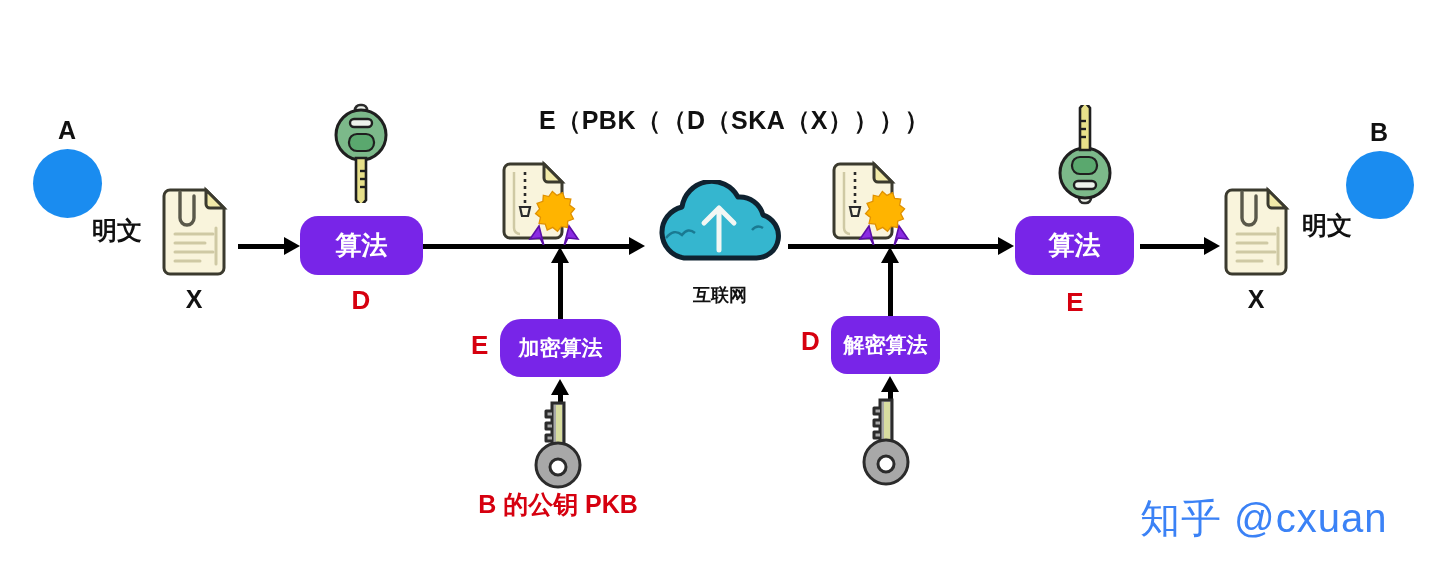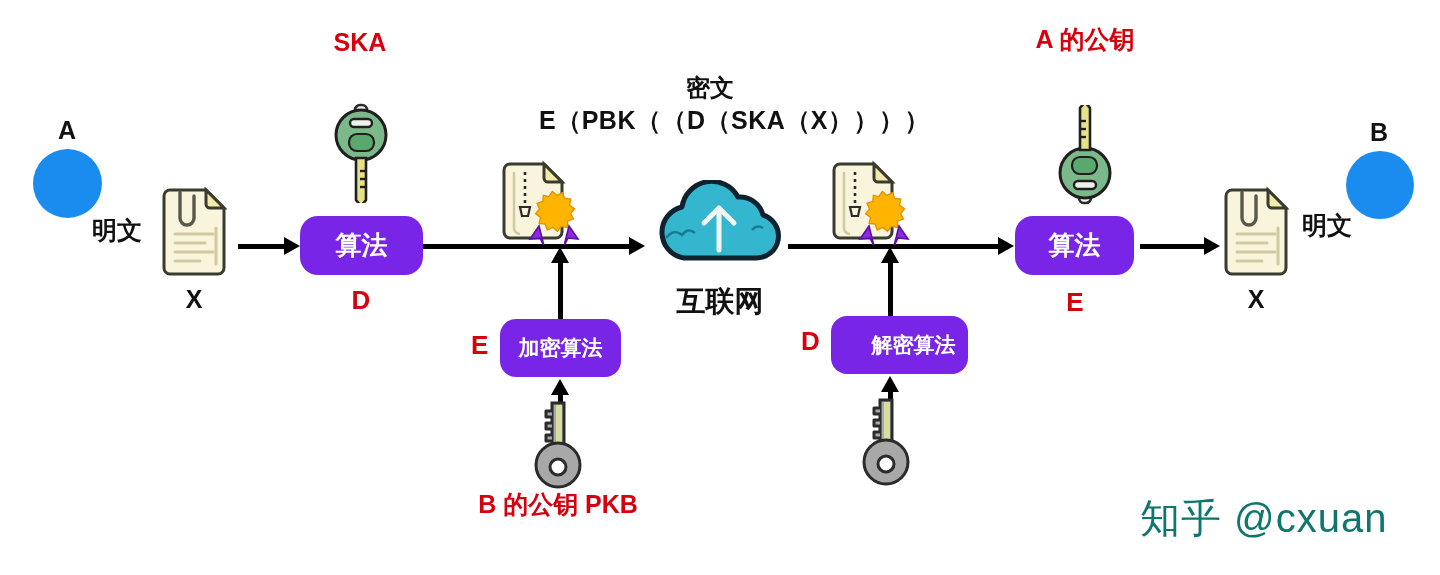--- a/index.html
+++ b/index.html
@@ -19,21 +19,21 @@
   .blk{color:#111111;font-weight:bold;}
   .ctr{text-align:center;}
 
   .label-ab{font-size:25px;}
   .label-plain{font-size:25px;}
   .label-x{font-size:25px;}
   .red-big{font-size:25px;}
   .red-letter{font-size:26px;}
   .cipher-title{font-size:24px;}
   .cipher-formula{font-size:25px;letter-spacing:.5px;}
-  .net-label{font-size:29px;}
+  .net-label{font-size:18px;}
 
   
   .circle{border-radius:50%;background:#1a8cf0;}
 
   
   .pbox{
     background:#7825e8;
     border-radius:18px;
     display:flex;align-items:center;justify-content:center;
     color:#ffffff;font-weight:bold;
@@ -51,21 +51,21 @@
     border-left:16px solid #000;
   }
   .v-arrow .shaft{position:absolute;left:0;top:0;width:5px;background:#000;}
   .v-arrow .head{
     position:absolute;left:-7px;width:0;height:0;
     border-left:9.5px solid transparent;border-right:9.5px solid transparent;
     border-bottom:16px solid #000;
   }
 
   
-  .wm{color:#0f766e;font-size:40px;font-weight:500;letter-spacing:1px;}
+  .wm{color:#3b82f6;font-size:40px;font-weight:500;letter-spacing:1px;}
 </style>
 </head>
 <body>
 
 <div class="stage">
 
   <div class="abs txt blk label-ab" style="left:58px;top:116px;">A</div>
 
   <div class="abs circle" style="left:33px;top:149px;width:69px;height:69px;"></div>
 
@@ -87,21 +87,20 @@
   </div>
 
   <div class="abs txt blk label-x ctr" style="left:164px;top:285px;width:60px;">X</div>
 
   <div class="abs h-arrow" style="left:238px;top:244px;width:62px;">
     <div class="shaft" style="width:48px;"></div>
     <div class="head" style="left:46px;"></div>
   </div>
 
   <div class="abs txt red red-big ctr" style="left:240px;top:28px;width:240px;">
-    <div>SKA</div>
   </div>
 
   <div class="abs" style="left:330px;top:103px;width:62px;height:100px;">
     <svg width="62" height="100" viewBox="0 0 62 100">
       <rect x="25" y="2" width="12" height="10" rx="5" fill="#eef3ec" stroke="#2b2b2b" stroke-width="2.6"></rect>
       <circle cx="31" cy="32" r="25" fill="#7cb98a" stroke="#1f1f1f" stroke-width="3"></circle>
       <rect x="20" y="16" width="22" height="8" rx="4" fill="#eef3ec" stroke="#1f1f1f" stroke-width="2.4"></rect>
       <rect x="19" y="31" width="25" height="17" rx="8" fill="#5aa86e" stroke="#1f1f1f" stroke-width="2.2"></rect>
       <path d="M26,55 h10 v42 l-5,6 l-5,-6 Z" fill="#e7e08a" stroke="#1f1f1f" stroke-width="2.6"></path>
       <g stroke="#1f1f1f" stroke-width="2.4">
@@ -137,21 +136,21 @@
     </svg>
   </div>
 
   <div class="abs v-arrow" style="left:558px;top:247px;height:72px;">
     <div class="shaft" style="top:14px;height:58px;"></div>
     <div class="head" style="top:0;"></div>
   </div>
 
   <div class="abs txt red red-letter" style="left:471px;top:331px;">E</div>
 
-  <div class="abs pbox small" style="left:500px;top:319px;width:121px;height:58px;">
+  <div class="abs pbox small" style="left:500px;top:319px;width:121px;height:58px;border-radius:21px;">
     <span>加密算法</span>
   </div>
 
   <div class="abs v-arrow" style="left:558px;top:379px;height:30px;">
     <div class="shaft" style="top:12px;height:18px;"></div>
     <div class="head" style="top:0;"></div>
   </div>
 
   <div class="abs" style="left:530px;top:397px;width:56px;height:92px;">
     <svg width="56" height="92" viewBox="0 0 56 92">
@@ -160,21 +159,20 @@
       <path d="M22,14 l-6,0 l0,6 l6,0 M22,26 l-6,0 l0,6 l6,0 M22,38 l-6,0 l0,6 l6,0" fill="#a8a8a8" stroke="#2b2b2b" stroke-width="3" stroke-linejoin="round"></path>
       <circle cx="28" cy="68" r="22" fill="#a8a8a8" stroke="#2b2b2b" stroke-width="3"></circle>
       <circle cx="28" cy="70" r="8" fill="#ffffff" stroke="#2b2b2b" stroke-width="3"></circle>
     </svg>
   </div>
 
   <div class="abs txt red red-big ctr" style="left:438px;top:490px;width:240px;text-align:center;">
     <div>B 的公钥 PKB</div>
   </div>
 
-  <div class="abs txt blk cipher-title ctr" style="left:600px;top:74px;width:220px;">密文</div>
 
   <div class="abs txt blk cipher-formula ctr" style="left:490px;top:106px;width:440px;text-align:right;">E（PBK（（D（SKA（X））））</div>
 
   <div class="abs" style="left:648px;top:180px;width:143px;height:85px;">
     <svg width="143" height="85" viewBox="0 0 143 85">
       <path d="M36,78 a26,26 0 0 1 -2,-51 a30,30 0 0 1 56,-10 a24,24 0 0 1 25,18 a22,22 0 0 1 -7,43 Z" fill="#35b6cf" stroke="#0f2230" stroke-width="5" stroke-linejoin="round"></path>
       <path d="M71,70 V32 M71,28 l-15,15 M71,28 l15,15" fill="none" stroke="#f3f7f4" stroke-width="5" stroke-linejoin="round" stroke-linecap="round"></path>
       <path d="M18,58 q8,-10 16,-3 q6,-8 13,-2" fill="none" stroke="#1a7a92" stroke-width="2.4"></path>
       <path d="M104,50 q5,-6 11,-2" fill="none" stroke="#1a7a92" stroke-width="2.4"></path>
     </svg>
@@ -202,21 +200,21 @@
     </svg>
   </div>
 
   <div class="abs v-arrow" style="left:888px;top:247px;height:70px;">
     <div class="shaft" style="top:14px;height:56px;"></div>
     <div class="head" style="top:0;"></div>
   </div>
 
   <div class="abs txt red red-letter" style="left:801px;top:327px;">D</div>
 
-  <div class="abs pbox small" style="left:831px;top:316px;width:109px;height:58px;padding-left:28px;">
+  <div class="abs pbox small" style="left:831px;top:316px;width:109px;height:58px;">
     <span>解密算法</span>
   </div>
 
   <div class="abs v-arrow" style="left:888px;top:376px;height:30px;">
     <div class="shaft" style="top:12px;height:18px;"></div>
     <div class="head" style="top:0;"></div>
   </div>
 
   <div class="abs" style="left:858px;top:394px;width:56px;height:92px;">
     <svg width="56" height="92" viewBox="0 0 56 92">
@@ -225,21 +223,20 @@
       <path d="M22,14 l-6,0 l0,6 l6,0 M22,26 l-6,0 l0,6 l6,0 M22,38 l-6,0 l0,6 l6,0" fill="#a8a8a8" stroke="#2b2b2b" stroke-width="3" stroke-linejoin="round"></path>
       <circle cx="28" cy="68" r="22" fill="#a8a8a8" stroke="#2b2b2b" stroke-width="3"></circle>
       <circle cx="28" cy="70" r="8" fill="#ffffff" stroke="#2b2b2b" stroke-width="3"></circle>
     </svg>
   </div>
 
   <div class="abs txt red red-big ctr" style="left:766px;top:487px;width:240px;">
   </div>
 
   <div class="abs txt red red-big ctr" style="left:965px;top:25px;width:240px;">
-    <div>A 的公钥</div>
   </div>
 
   <div class="abs" style="left:1054px;top:105px;width:62px;height:100px;">
     <svg width="62" height="100" viewBox="0 0 62 100">
       <g transform="translate(62,100) rotate(180)">
         <rect x="25" y="2" width="12" height="10" rx="5" fill="#eef3ec" stroke="#2b2b2b" stroke-width="2.6"></rect>
         <circle cx="31" cy="32" r="25" fill="#7cb98a" stroke="#1f1f1f" stroke-width="3"></circle>
         <rect x="20" y="16" width="22" height="8" rx="4" fill="#eef3ec" stroke="#1f1f1f" stroke-width="2.4"></rect>
         <rect x="19" y="31" width="25" height="17" rx="8" fill="#5aa86e" stroke="#1f1f1f" stroke-width="2.2"></rect>
         <path d="M26,55 h10 v42 l-5,6 l-5,-6 Z" fill="#e7e08a" stroke="#1f1f1f" stroke-width="2.6"></path>

